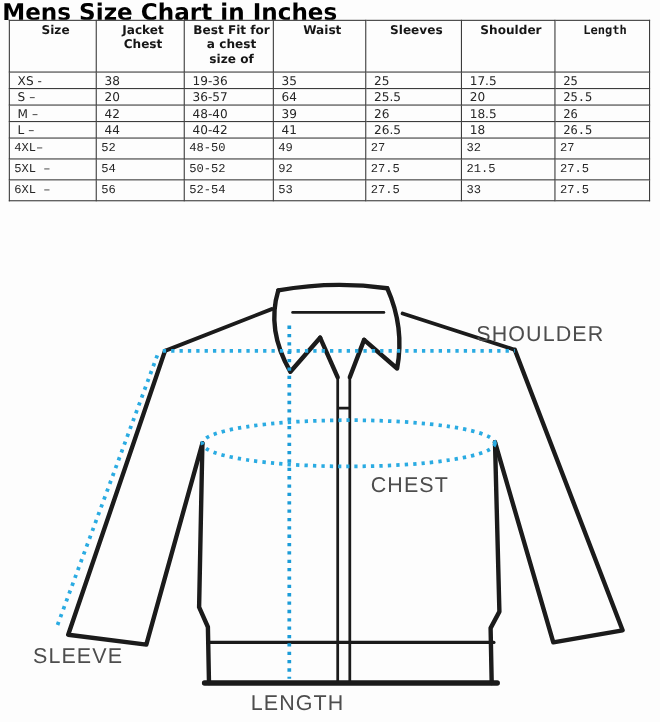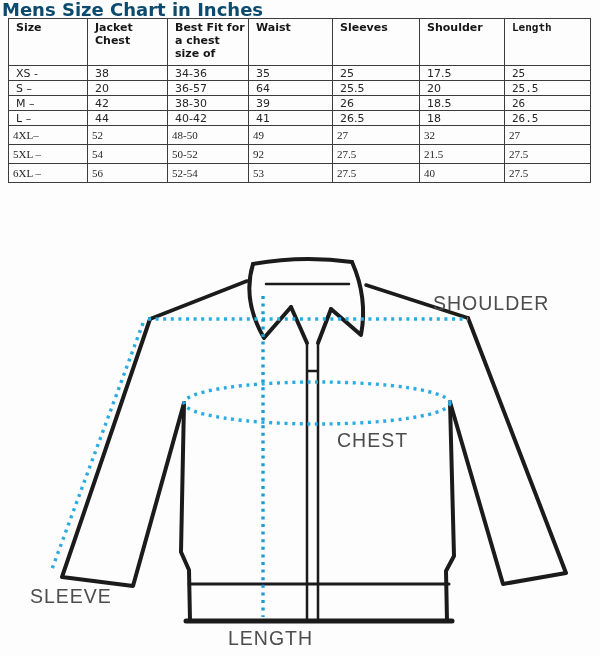--- a/index.html
+++ b/index.html
@@ -1,27 +1,27 @@
 <!DOCTYPE html>
 <html style="--accent: #2aabe2; --accent2: #1b9cd8; --outline: #1b1b1b; --label: #4d4d4d;"><head>
 <meta charset="utf-8">
 <style>
   html,body{margin:0;padding:0;background:#fdfdfd;}
   .stage{position:relative;width:600px;height:656px;background:#fdfdfd;overflow:hidden;
          font-family:"DejaVu Sans", sans-serif;}
-  .page-title{position:absolute;left:2px;top:-1px;margin:0;font-size:18px;font-weight:bold;
-              color:#0c4a6e;letter-spacing:0;font-family:"DejaVu Sans", sans-serif;text-align:right;}
+  .page-title{position:absolute;left:2px;top:-1px;margin:0;font-size:21px;font-weight:bold;
+              color:#000000;letter-spacing:0;font-family:"DejaVu Sans", sans-serif;text-align:right;}
   table.size-table{position:absolute;left:8px;top:18px;width:582px;border-collapse:collapse;
                    table-layout:fixed;background:#fdfdfd;}
   .size-table th,.size-table td{border:1px solid #3c3c3c;overflow:hidden;white-space:normal;}
-  .size-table th{font-size:11px;font-weight:bold;color:#161616;text-align:left;
+  .size-table th{font-size:11px;font-weight:bold;color:#161616;text-align:center;
                  vertical-align:top;padding:2px 2px 2px 7px;height:42px;line-height:13px;}
   .size-table td{font-size:11px;color:#262626;padding:1px 2px 0 7px;height:13px;line-height:13px;
                  vertical-align:middle;}
-  .size-table tr.mono-row td{font-family:Liberation Serif, serif;height:17px;
+  .size-table tr.mono-row td{font-family:Liberation Mono, monospace;height:17px;
                              padding-left:4px;letter-spacing:0;}
   .size-table .mono-col{font-family:"DejaVu Sans Mono", monospace;}
   .jacket-diagram{position:absolute;left:0;top:246px;}
   .outline path{fill:none;stroke:var(--outline,#1b1b1b);stroke-width:4;stroke-linejoin:round;stroke-linecap:round;}
   .outline path.thin{stroke-width:2.5;}
   .outline path.seam{stroke-width:3.5;}
   .outline path.band{stroke-width:3;}
   .outline path.hem{stroke-width:5;}
   .placket path{fill:none;stroke:var(--outline,#1b1b1b);stroke-width:2.5;}
   .measure path,.measure ellipse{fill:none;stroke:var(--accent,#2aabe2);
@@ -55,39 +55,39 @@
         <th>Waist</th>
         <th>Sleeves</th>
         <th>Shoulder</th>
         <th class="mono-col">Length</th>
       </tr>
     </thead>
     <tbody>
         <tr>
           <td>XS -</td>
           <td>38</td>
-          <td>34-36</td>
+          <td>19-36</td>
           <td>35</td>
           <td>25</td>
           <td>17.5</td>
           <td class="mono-col">25</td>
         </tr>
         <tr>
           <td>S –</td>
           <td>20</td>
           <td>36-57</td>
           <td>64</td>
           <td>25.5</td>
           <td>20</td>
           <td class="mono-col">25.5</td>
         </tr>
         <tr>
           <td>M –</td>
           <td>42</td>
-          <td>38-30</td>
+          <td>48-40</td>
           <td>39</td>
           <td>26</td>
           <td>18.5</td>
           <td class="mono-col">26</td>
         </tr>
         <tr>
           <td>L –</td>
           <td>44</td>
           <td>40-42</td>
           <td>41</td>
@@ -112,21 +112,21 @@
           <td>27.5</td>
           <td>21.5</td>
           <td class="mono-col">27.5</td>
         </tr>
         <tr class="mono-row">
           <td>6XL –</td>
           <td>56</td>
           <td>52-54</td>
           <td>53</td>
           <td>27.5</td>
-          <td>40</td>
+          <td>33</td>
           <td class="mono-col">27.5</td>
         </tr>
       </tbody>
   </table>
 
   <svg class="jacket-diagram" width="600" height="410" viewBox="0 246 600 410" xmlns="http://www.w3.org/2000/svg">
 
     <g class="outline">
 
       <path d="M150 319 L62 577 L133 586 L184 403"></path>

